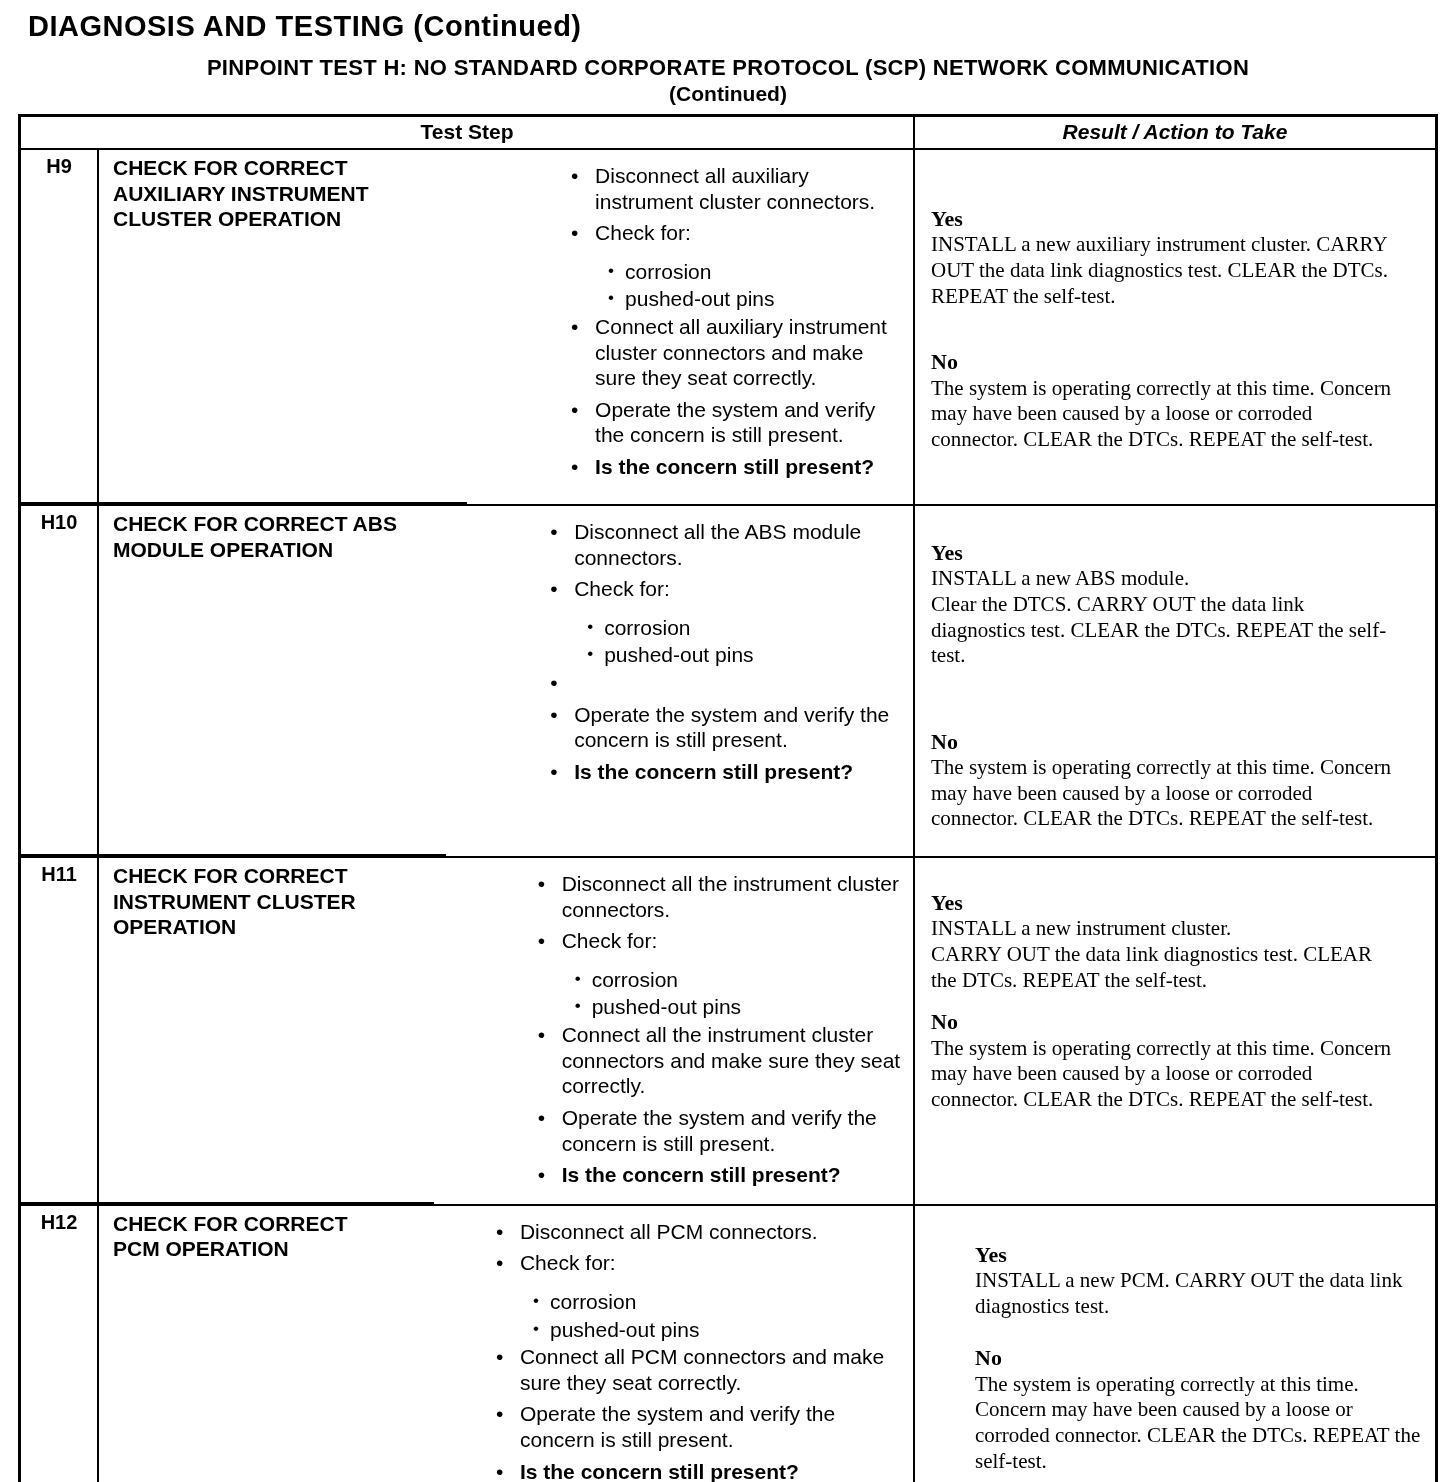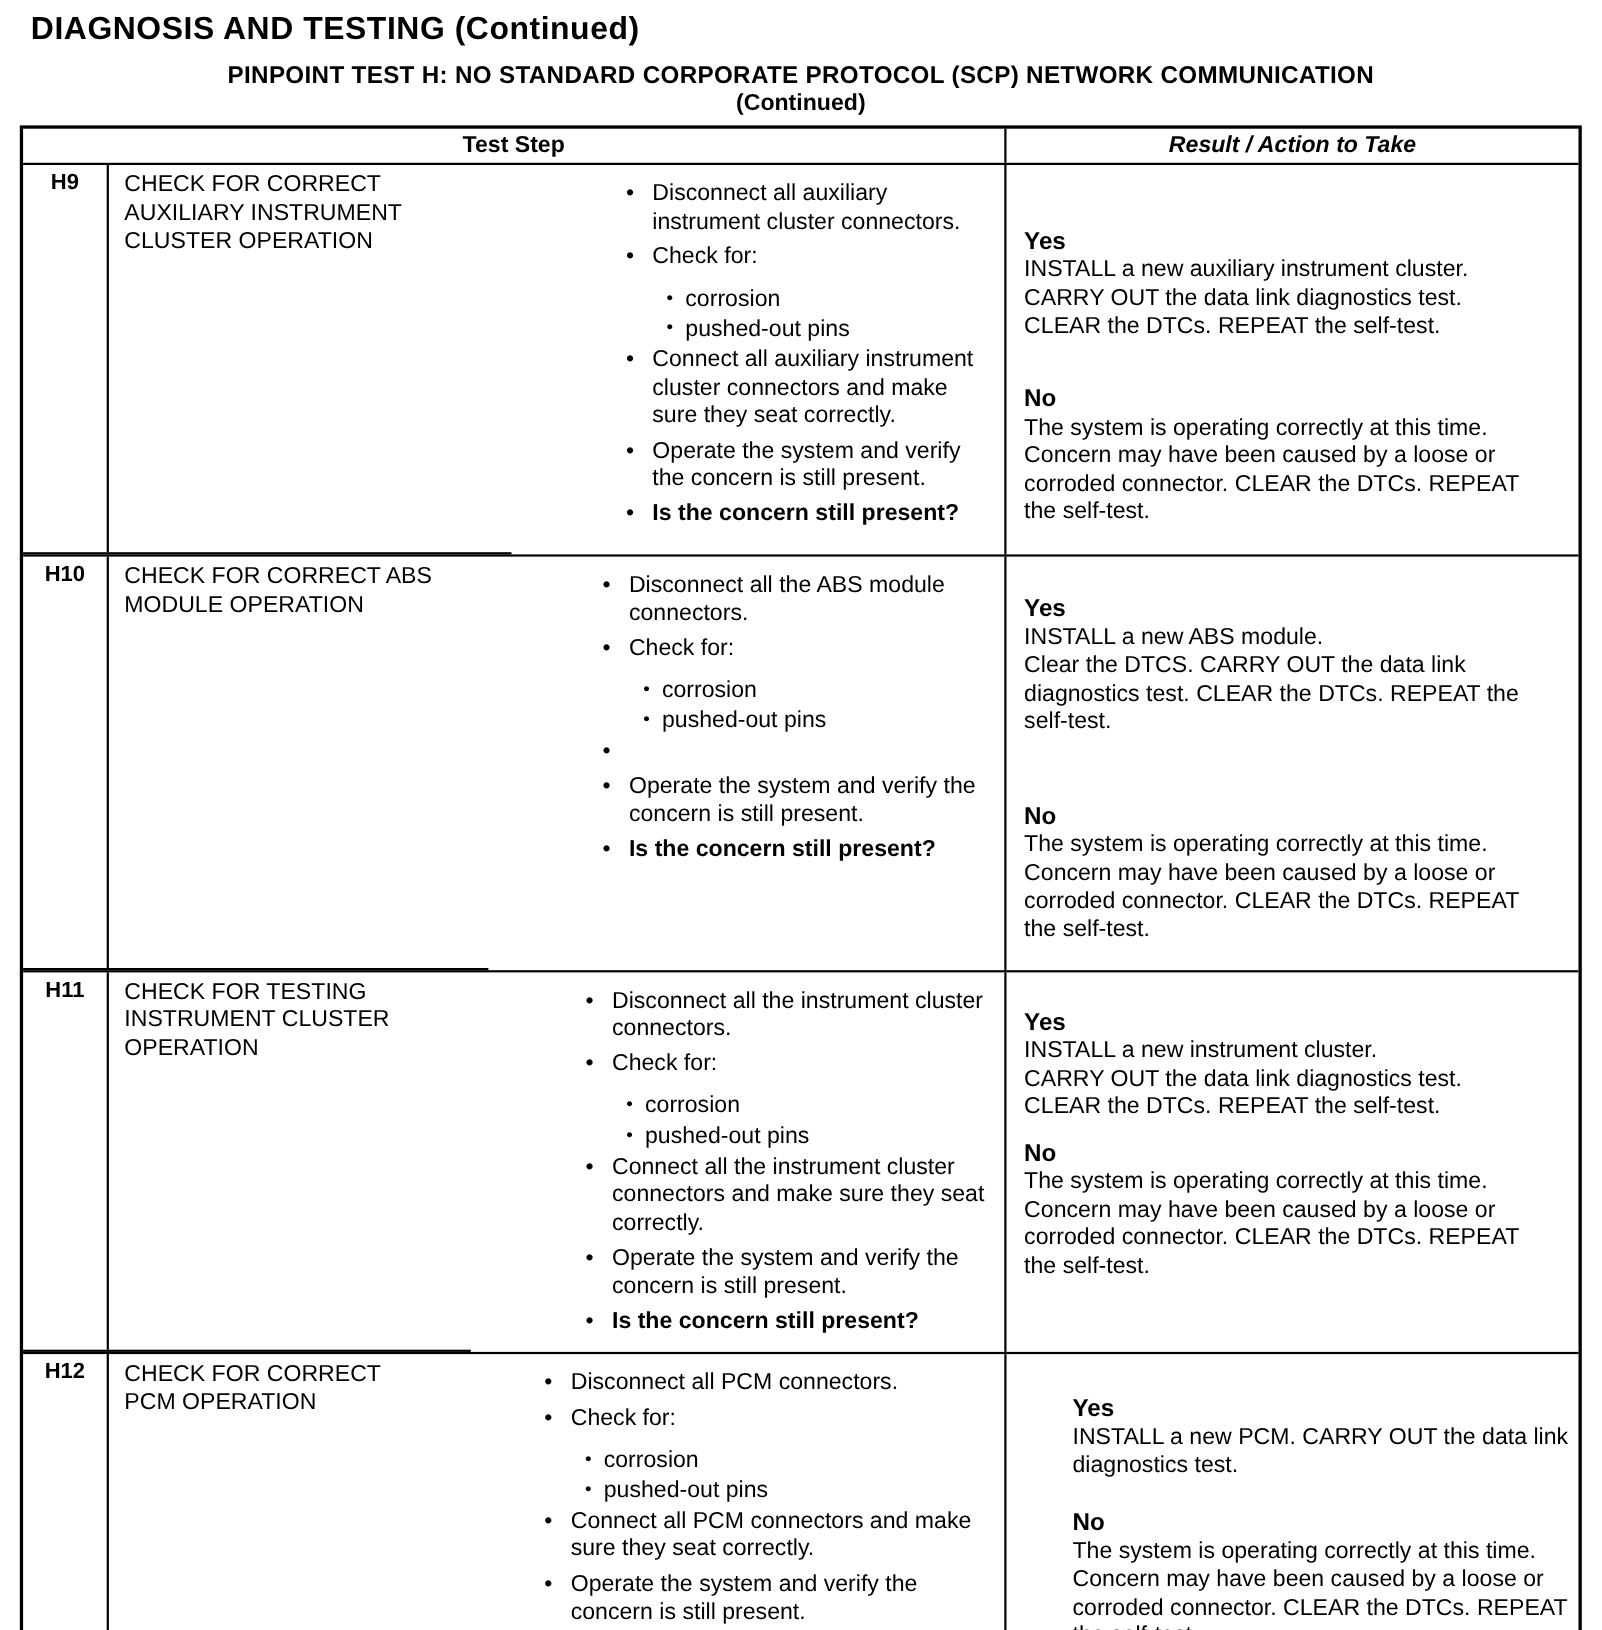--- a/index.html
+++ b/index.html
@@ -43,35 +43,35 @@
     display:flex; flex-direction:row;
   }
 
   .strip { display:flex; border-bottom:2px solid #000; }
   .strip-id {
     width:78px; border-right:2px solid #000;
     font-weight:bold; font-size:20px; text-align:center;
     padding:5px 0 4px 0;
   }
   .strip-title {
-    flex:1; font-weight:normal; font-size:21px;
+    flex:1; font-weight:bold; font-size:21px;
     padding:5px 12px 4px 14px; line-height:1.22;
   }
 
   .steps { list-style:none; padding:13px 8px 10px 0; }
   .step { display:flex; font-size:21px; line-height:1.22; margin-bottom:6px; }
   .step .dot { flex:0 0 24px; text-align:left; }
   .step .txt { max-width:690px; }
   .lvl1 { padding-left:104px; }
   .lvl2 { padding-left:141px; margin-bottom:2px; }
   .lvl2 .dot { flex:0 0 17px; font-size:17px; padding-top:2px; }
   .gap-above { margin-top:13px; }
   .bold .txt { font-weight:bold; }
 
-  .sec-right { flex:1; padding:10px 8px 24px 16px; font-size:21px; }
+  .sec-right { flex:1; padding:10px 8px 24px 16px; font-size:21px;font-family:Liberation Serif, serif; }
   .result-label { font-weight:bold; font-size:22px; line-height:1.2; }
   .result-text { line-height:1.22; white-space:pre-line; max-width:470px; }
 
   .h9  { min-height:356px; }
   .h10 { min-height:352px; }
   .h11 { min-height:300px; }
   .h12 { min-height:290px;gap:44px; }
   .h9  .sec-right { padding-top:56px; }
   .h10 .sec-right { padding-top:34px; }
   .h11 .sec-right { padding-top:32px; }
@@ -192,21 +192,21 @@
           <div class="result-label">No</div>
           <div class="result-text">The system is operating correctly at this time. Concern may have been caused by a loose or corroded connector. CLEAR the DTCs. REPEAT the self-test.</div>
         </div>
       </div>
     </section>
 
     <section class="section h11">
       <div class="sec-left">
         <div class="strip">
           <div class="strip-id">H11</div>
-          <div class="strip-title">CHECK FOR TESTING INSTRUMENT CLUSTER OPERATION</div>
+          <div class="strip-title">CHECK FOR CORRECT INSTRUMENT CLUSTER OPERATION</div>
         </div>
         <ul class="steps">
           <li class="step lvl1">
               <span class="dot">•</span>
               <span class="txt">Disconnect all the instrument cluster connectors.</span>
             </li>
           <li class="step lvl1">
               <span class="dot">•</span>
               <span class="txt">Check for:</span>
             </li>

